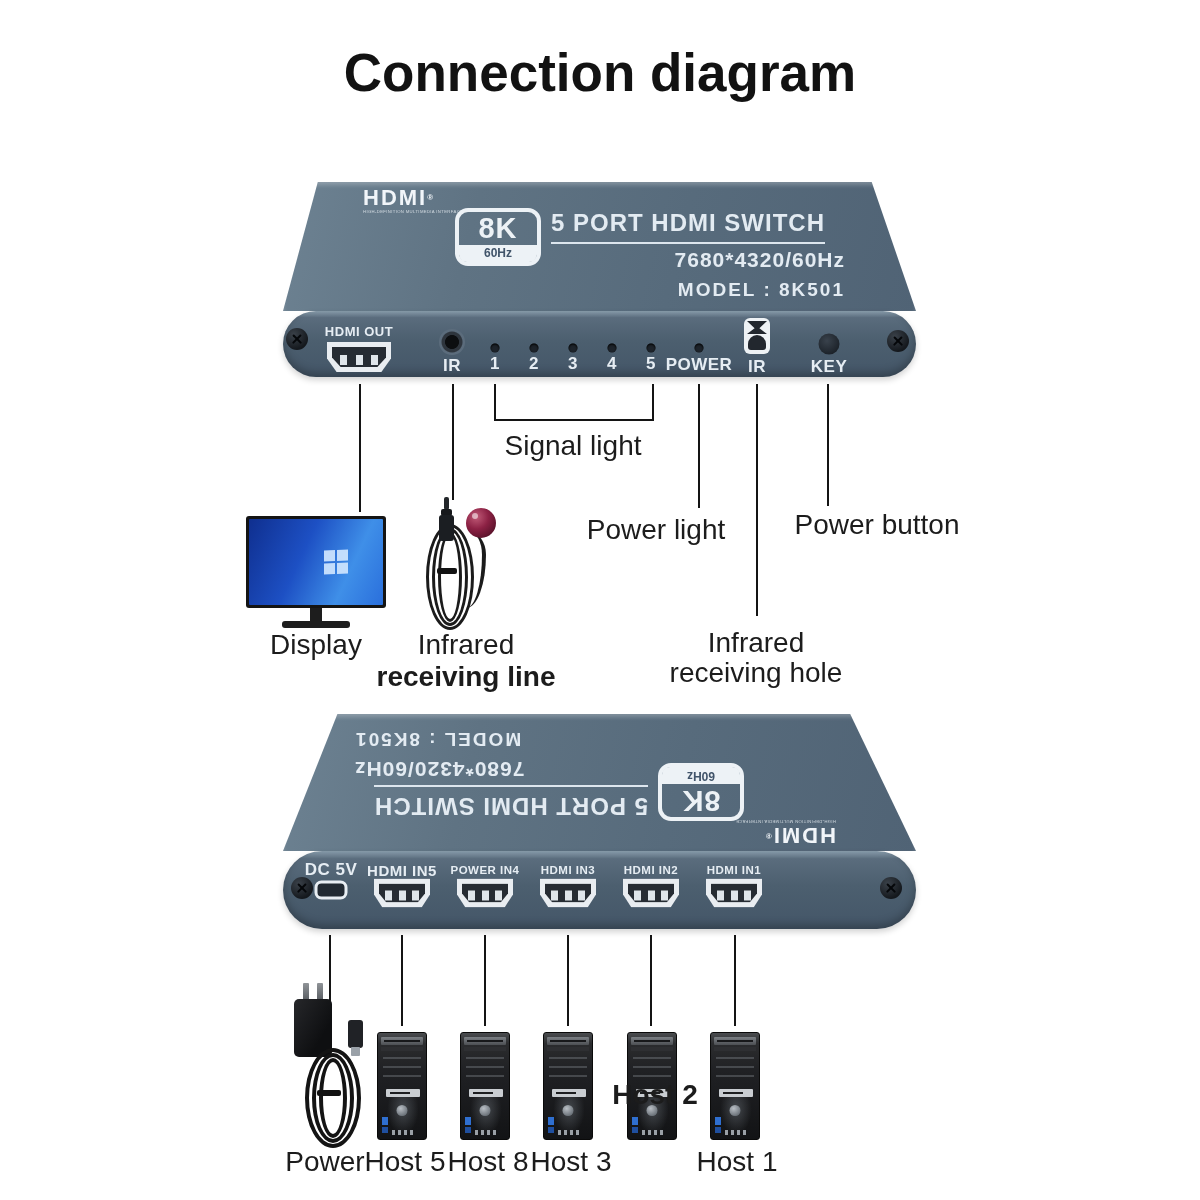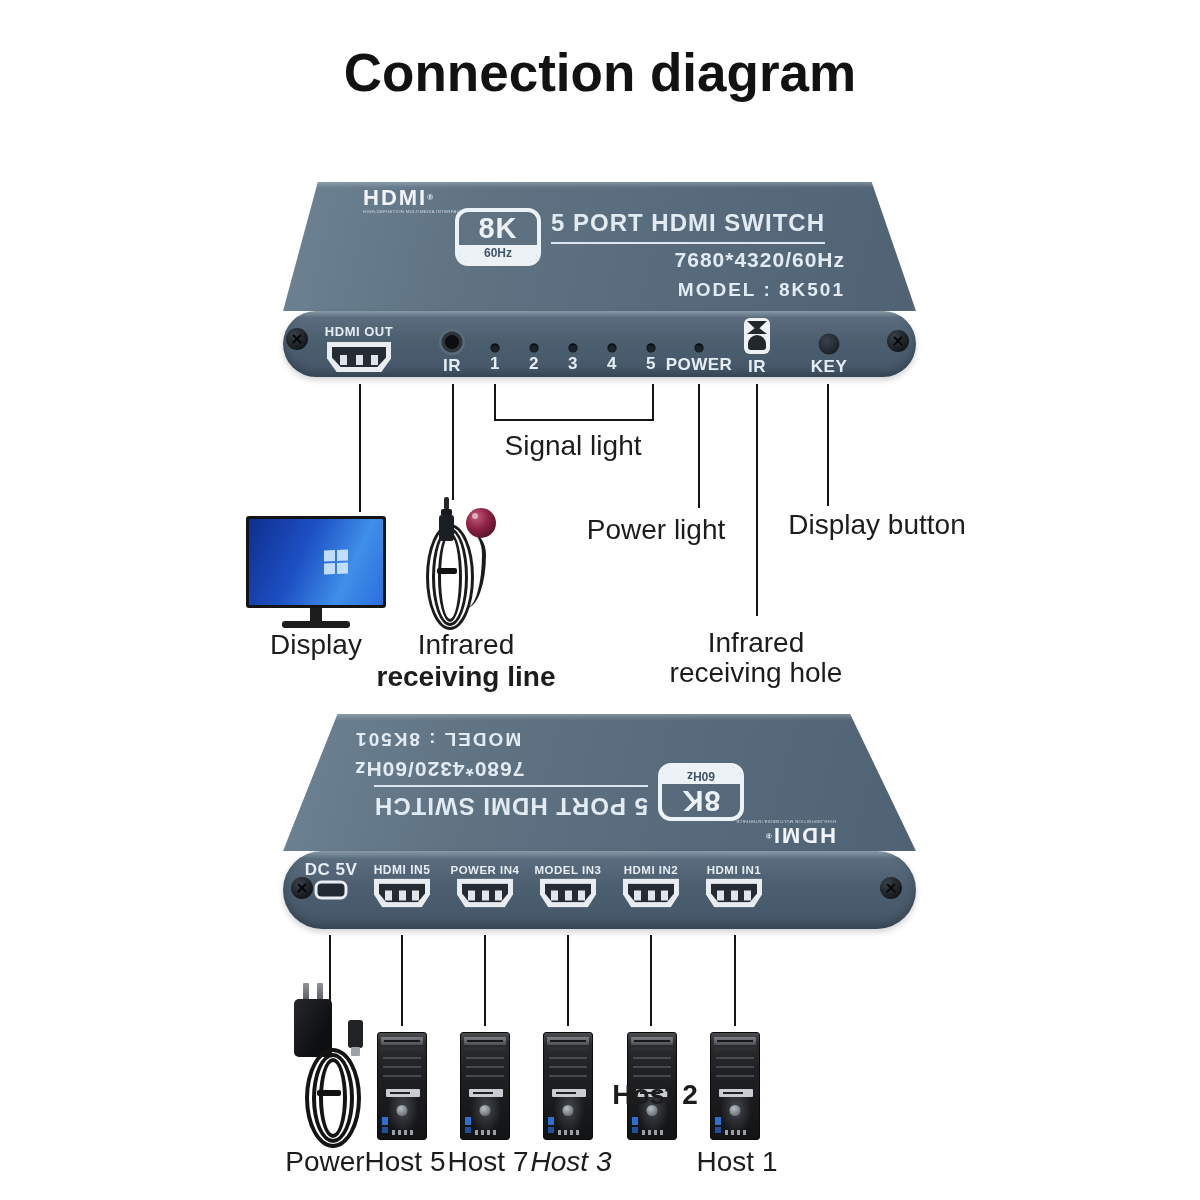--- a/index.html
+++ b/index.html
@@ -190,21 +190,21 @@
 
 <div class="abs vline" style="left:359px;top:384px;height:128px;"></div>
 <div class="abs vline" style="left:452px;top:384px;height:116px;"></div>
 <div class="abs bracket" style="left:494px;top:384px;width:156px;height:35px;"></div>
 <div class="abs vline" style="left:698px;top:384px;height:124px;"></div>
 <div class="abs vline" style="left:756px;top:384px;height:232px;"></div>
 <div class="abs vline" style="left:827px;top:384px;height:122px;"></div>
 
 <div class="abs ctr note" style="left:573px;top:446px;">Signal light</div>
 <div class="abs ctr note" style="left:656px;top:530px;">Power light</div>
-<div class="abs ctr note" style="left:877px;top:525px;">Display button</div>
+<div class="abs ctr note" style="left:877px;top:525px;">Power button</div>
 <div class="abs ctr note" style="left:756px;top:643px;">Infrared</div>
 <div class="abs ctr note" style="left:756px;top:673px;">receiving hole</div>
 
 <div class="abs monitor">
   <div class="mscreen">
     <div class="winlogo">
         <b></b>
         <b></b>
         <b></b>
         <b></b>
@@ -242,37 +242,37 @@
     <div class="abs model" style="right:71px;top:101px;text-align:right;">MODEL : 8K501</div>
   </div>
 </div>
 
 <div class="abs front-face two">
   <div class="face-content">
     <div class="abs ctr screw" style="left:19px;top:37px;"></div>
     <div class="abs ctr plabel" style="left:48px;top:19px;">DC 5V</div>
     <div class="abs ctr dc-port" style="left:48px;top:39px;"></div>
 
-    <div class="abs ctr plabel" style="left:119px;top:19px;font-size:12px;">HDMI IN5</div>
+    <div class="abs ctr plabel" style="left:119px;top:19px;font-size:15px;">HDMI IN5</div>
     <div class="abs ctr hdmi-port" style="left:119px;top:42px;width:56px;height:29px;">
         <div class="hp-in">
           <i></i>
           <i></i>
           <i></i>
         </div>
       </div>
     <div class="abs ctr plabel" style="left:202px;top:19px;font-size:11.5px;">POWER IN4</div>
     <div class="abs ctr hdmi-port" style="left:202px;top:42px;width:56px;height:29px;">
         <div class="hp-in">
           <i></i>
           <i></i>
           <i></i>
         </div>
       </div>
-    <div class="abs ctr plabel" style="left:285px;top:19px;font-size:11.5px;">MODEL IN3</div>
+    <div class="abs ctr plabel" style="left:285px;top:19px;font-size:11.5px;">HDMI IN3</div>
     <div class="abs ctr hdmi-port" style="left:285px;top:42px;width:56px;height:29px;">
         <div class="hp-in">
           <i></i>
           <i></i>
           <i></i>
         </div>
       </div>
     <div class="abs ctr plabel" style="left:368px;top:19px;font-size:11.5px;">HDMI IN2</div>
     <div class="abs ctr hdmi-port" style="left:368px;top:42px;width:56px;height:29px;">
         <div class="hp-in">
@@ -377,16 +377,16 @@
       <i></i>
     </div>
     <div class="t-btn"></div>
     <div class="t-stick"></div>
     <div class="t-stick2"></div>
     <div class="t-dash"></div>
 </div>
 
 <div class="abs ctr note" style="left:325px;top:1162px;">Power</div>
 <div class="abs ctr note" style="left:405px;top:1162px;">Host 5</div>
-<div class="abs ctr note" style="left:488px;top:1162px;">Host 7</div>
-<div class="abs ctr note" style="left:571px;top:1162px;font-style:italic;">Host 3</div>
+<div class="abs ctr note" style="left:488px;top:1162px;">Host 8</div>
+<div class="abs ctr note" style="left:571px;top:1162px;">Host 3</div>
 <div class="abs ctr note" style="left:655px;top:1095px;font-weight:bold;">Host 2</div>
 <div class="abs ctr note" style="left:737px;top:1162px;">Host 1</div>
 
 </body></html>

